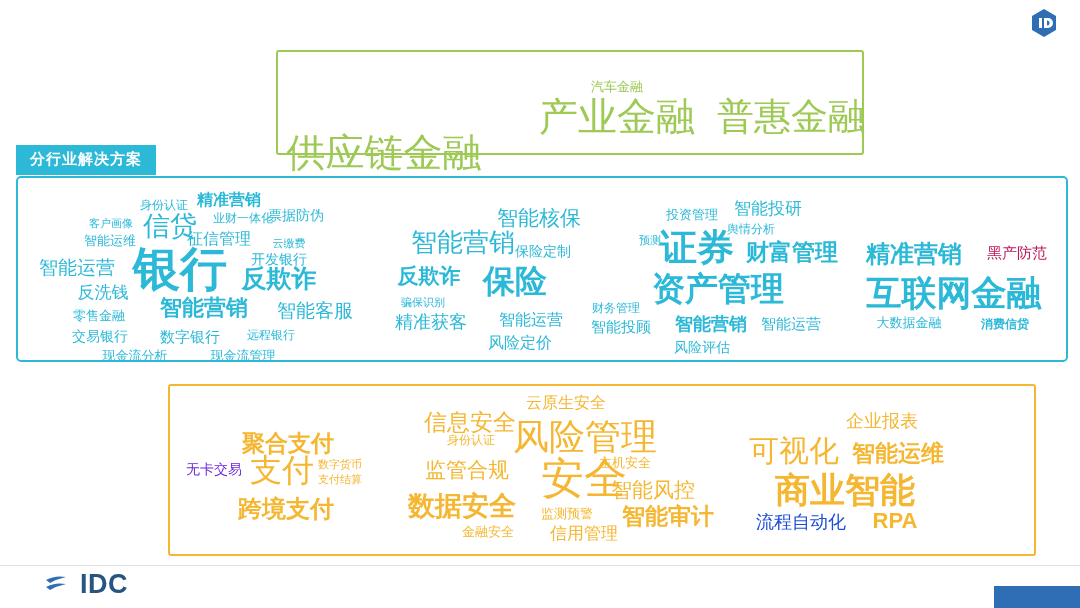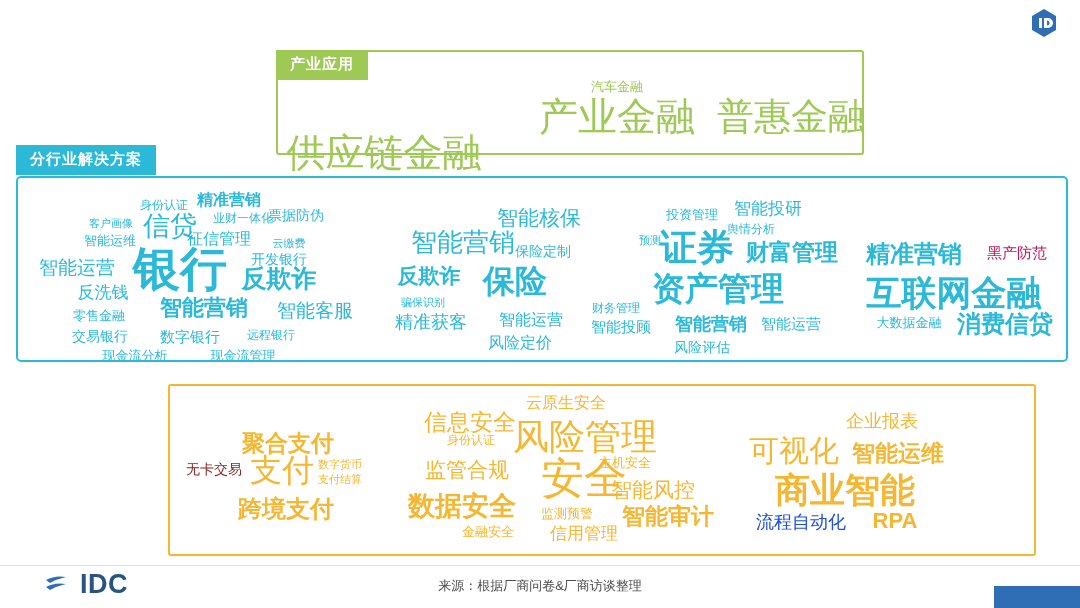--- a/index.html
+++ b/index.html
@@ -159,21 +159,20 @@
     <div class="brand-logo">
       <svg width="28" height="30" viewBox="0 0 28 30" aria-hidden="true">
         <polygon points="14,1 26,8 26,22 14,29 2,22 2,8" fill="#2f6eb5"></polygon>
         <path d="M9 10 h3 v10 h-3 z" fill="#ffffff"></path>
         <path d="M14 10 h4 a5 5 0 0 1 0 10 h-4 z M17 12.5 v5 a2.5 2.5 0 0 0 0 -5 z" fill="#ffffff"></path>
       </svg>
     </div>
   </div>
 
   <div class="box" id="industry-box"></div>
-  <div class="box-label" id="industry-label">产业应用</div>
 
   <div class="box" id="solutions-box"></div>
   <div class="box-label" id="solutions-label">分行业解决方案</div>
 
   <div class="box" id="scenarios-box"></div>
 
   <div id="wordcloud-layer">
       <div class="w" style="left: 617px; top: 86px; font-size: 13px; color: rgb(157, 201, 84);">汽车金融</div>
       <div class="w" style="left: 384px; top: 116px; font-size: 39px; color: rgb(157, 201, 84); margin-top: 36px;">供应链金融</div>
       <div class="w" style="left: 617px; top: 116px; font-size: 39px; color: rgb(157, 201, 84);">产业金融</div>
@@ -218,30 +217,30 @@
       <div class="w bold" style="left: 718px; top: 288px; font-size: 33px; color: rgb(44, 185, 216);">资产管理</div>
       <div class="w" style="left: 616px; top: 308px; font-size: 12px; color: rgb(44, 185, 216);">财务管理</div>
       <div class="w" style="left: 621px; top: 326px; font-size: 15px; color: rgb(44, 185, 216);">智能投顾</div>
       <div class="w bold" style="left: 711px; top: 324px; font-size: 18px; color: rgb(44, 185, 216);">智能营销</div>
       <div class="w" style="left: 791px; top: 323px; font-size: 15px; color: rgb(44, 185, 216);">智能运营</div>
       <div class="w" style="left: 702px; top: 347px; font-size: 14px; color: rgb(44, 185, 216);">风险评估</div>
       <div class="w bold" style="left: 914px; top: 254px; font-size: 24px; color: rgb(44, 185, 216);">精准营销</div>
       <div class="w" style="left: 1017px; top: 254px; font-size: 15px; color: #be185d; font-family: Liberation Mono, monospace;">黑产防范</div>
       <div class="w bold" style="left: 954px; top: 292px; font-size: 35px; color: rgb(44, 185, 216);">互联网金融</div>
       <div class="w" style="left: 909px; top: 322px; font-size: 13px; color: rgb(44, 185, 216);">大数据金融</div>
-      <div class="w bold" style="left: 1005px; top: 324px; font-size: 24px; color: rgb(44, 185, 216);">消费信贷</div>
+      <div class="w bold" style="left: 1005px; top: 324px; font-size: 12px; color: rgb(44, 185, 216);">消费信贷</div>
       <div class="w" style="left: 566px; top: 403px; font-size: 16px; color: rgb(245, 183, 49);">云原生安全</div>
       <div class="w" style="left: 470px; top: 422px; font-size: 23px; color: rgb(245, 183, 49);">信息安全</div>
       <div class="w" style="left: 882px; top: 421px; font-size: 18px; color: rgb(245, 183, 49);">企业报表</div>
       <div class="w" style="left: 471px; top: 440px; font-size: 12px; color: rgb(245, 183, 49);">身份认证</div>
       <div class="w" style="left: 585px; top: 437px; font-size: 36px; color: rgb(245, 183, 49);">风险管理</div>
       <div class="w bold" style="left: 288px; top: 443px; font-size: 23px; color: rgb(245, 183, 49);">聚合支付</div>
       <div class="w" style="left: 794px; top: 451px; font-size: 30px; color: rgb(245, 183, 49);">可视化</div>
       <div class="w bold" style="left: 898px; top: 453px; font-size: 23px; color: rgb(245, 183, 49);">智能运维</div>
-      <div class="w" style="left: 214px; top: 469px; font-size: 14px; color: #7f1d1d;">无卡交易</div>
+      <div class="w" style="left: 214px; top: 469px; font-size: 14px; color: #6d28d9;">无卡交易</div>
       <div class="w" style="left: 282px; top: 470px; font-size: 32px; color: rgb(245, 183, 49);">支付</div>
       <div class="w" style="left: 340px; top: 464px; font-size: 11px; color: rgb(245, 183, 49);">数字货币</div>
       <div class="w" style="left: 625px; top: 462px; font-size: 13px; color: rgb(245, 183, 49);">主机安全</div>
       <div class="w" style="left: 467px; top: 469px; font-size: 21px; color: rgb(245, 183, 49);">监管合规</div>
       <div class="w" style="left: 559px; top: 478px; font-size: 43px; color: rgb(245, 183, 49); margin-left: 25px;">安全</div>
       <div class="w" style="left: 340px; top: 479px; font-size: 11px; color: rgb(245, 183, 49);">支付结算</div>
       <div class="w bold" style="left: 845px; top: 489px; font-size: 35px; color: rgb(245, 183, 49);">商业智能</div>
       <div class="w" style="left: 653px; top: 489px; font-size: 21px; color: rgb(245, 183, 49);">智能风控</div>
       <div class="w bold" style="left: 462px; top: 506px; font-size: 27px; color: rgb(245, 183, 49);">数据安全</div>
       <div class="w bold" style="left: 286px; top: 509px; font-size: 24px; color: rgb(245, 183, 49);">跨境支付</div>
@@ -254,15 +253,14 @@
     </div>
 
   <div class="footer-bar"></div>
   <div class="footer-idc">
     <svg width="30" height="26" viewBox="0 0 30 26" aria-hidden="true">
       <path d="M2 8 q9 -5 20 -3 q-9 2 -16 6 z" fill="#2f6eb5"></path>
       <path d="M2 15 q9 -5 20 -3 q-9 2 -16 6 z" fill="#2f6eb5"></path>
     </svg>
     <span class="footer-idc-text">IDC</span>
   </div>
-  <div class="footer-source">来源：根据厂商问卷&amp;厂商访谈整理</div>
   <div class="footer-block"></div>
 </div>
 
 </body></html>

